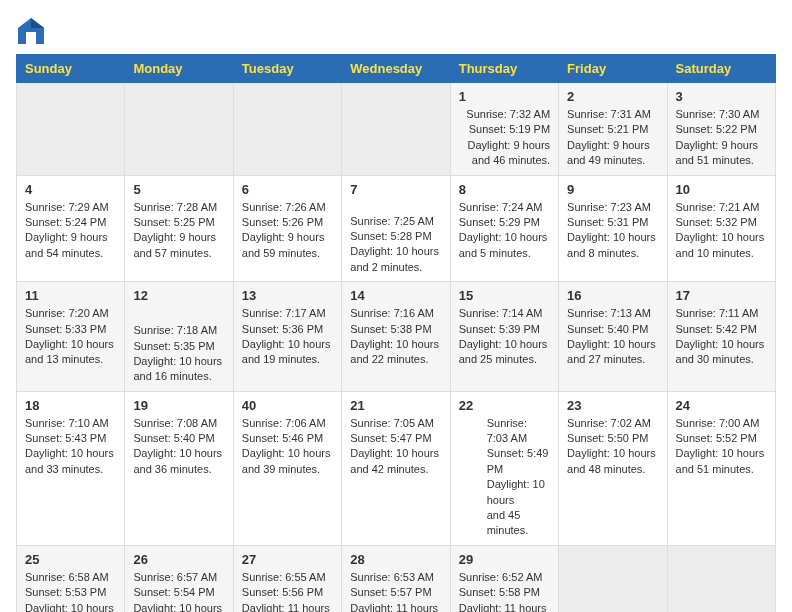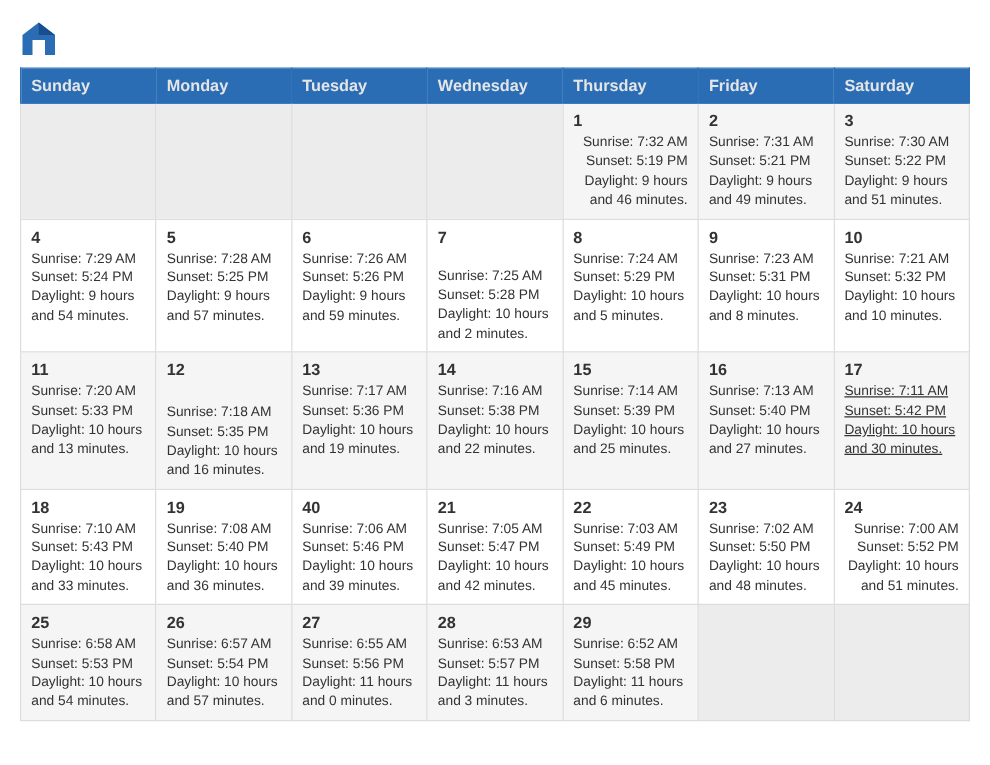--- a/index.html
+++ b/index.html
@@ -52,21 +52,21 @@
       font-size: 16px;
       color: #555;
     }
     .calendar {
       width: 100%;
       border-collapse: collapse;
       border: 1px solid #ccc;
     }
     .calendar th {
       background-color: #2a6db5;
-      color: #e5e5e5;
+      color: #fde047;
       text-align: left;
       padding: 6px 8px;
       font-size: 13px;
       font-weight: bold;
       border: 1px solid #2a6db5;
     }
     .calendar td {
       vertical-align: top;
       padding: 6px 8px;
       border: 1px solid #ddd;
@@ -247,21 +247,21 @@
         </td>
         <td>
           <span class="day-number">16</span>
           <div class="day-info" style="white-space: pre-line;">Sunrise: 7:13 AM
 Sunset: 5:40 PM
 Daylight: 10 hours
 and 27 minutes.</div>
         </td>
         <td>
           <span class="day-number">17</span>
-          <div class="day-info" style="white-space: pre-line; text-decoration: underline;">Sunrise: 7:11 AM
+          <div class="day-info" style="white-space: pre-line;">Sunrise: 7:11 AM
 Sunset: 5:42 PM
 Daylight: 10 hours
 and 30 minutes.</div>
         </td>
       </tr>
       <tr>
         <td>
           <span class="day-number">18</span>
           <div class="day-info" style="white-space: pre-line;">Sunrise: 7:10 AM
 Sunset: 5:43 PM
@@ -284,35 +284,35 @@
         </td>
         <td>
           <span class="day-number">21</span>
           <div class="day-info" style="white-space: pre-line;">Sunrise: 7:05 AM
 Sunset: 5:47 PM
 Daylight: 10 hours
 and 42 minutes.</div>
         </td>
         <td>
           <span class="day-number">22</span>
-          <div class="day-info" style="white-space: pre-line;">Sunrise: 7:03 AM
+          <div class="day-info" style="white-space: pre-line; margin-left: 28px;">Sunrise: 7:03 AM
 Sunset: 5:49 PM
 Daylight: 10 hours
 and 45 minutes.</div>
         </td>
         <td>
           <span class="day-number">23</span>
           <div class="day-info" style="white-space: pre-line;">Sunrise: 7:02 AM
 Sunset: 5:50 PM
 Daylight: 10 hours
 and 48 minutes.</div>
         </td>
         <td>
           <span class="day-number">24</span>
-          <div class="day-info" style="white-space: pre-line; text-align: right;">Sunrise: 7:00 AM
+          <div class="day-info" style="white-space: pre-line;">Sunrise: 7:00 AM
 Sunset: 5:52 PM
 Daylight: 10 hours
 and 51 minutes.</div>
         </td>
       </tr>
       <tr>
         <td>
           <span class="day-number">25</span>
           <div class="day-info" style="white-space: pre-line;">Sunrise: 6:58 AM
 Sunset: 5:53 PM

